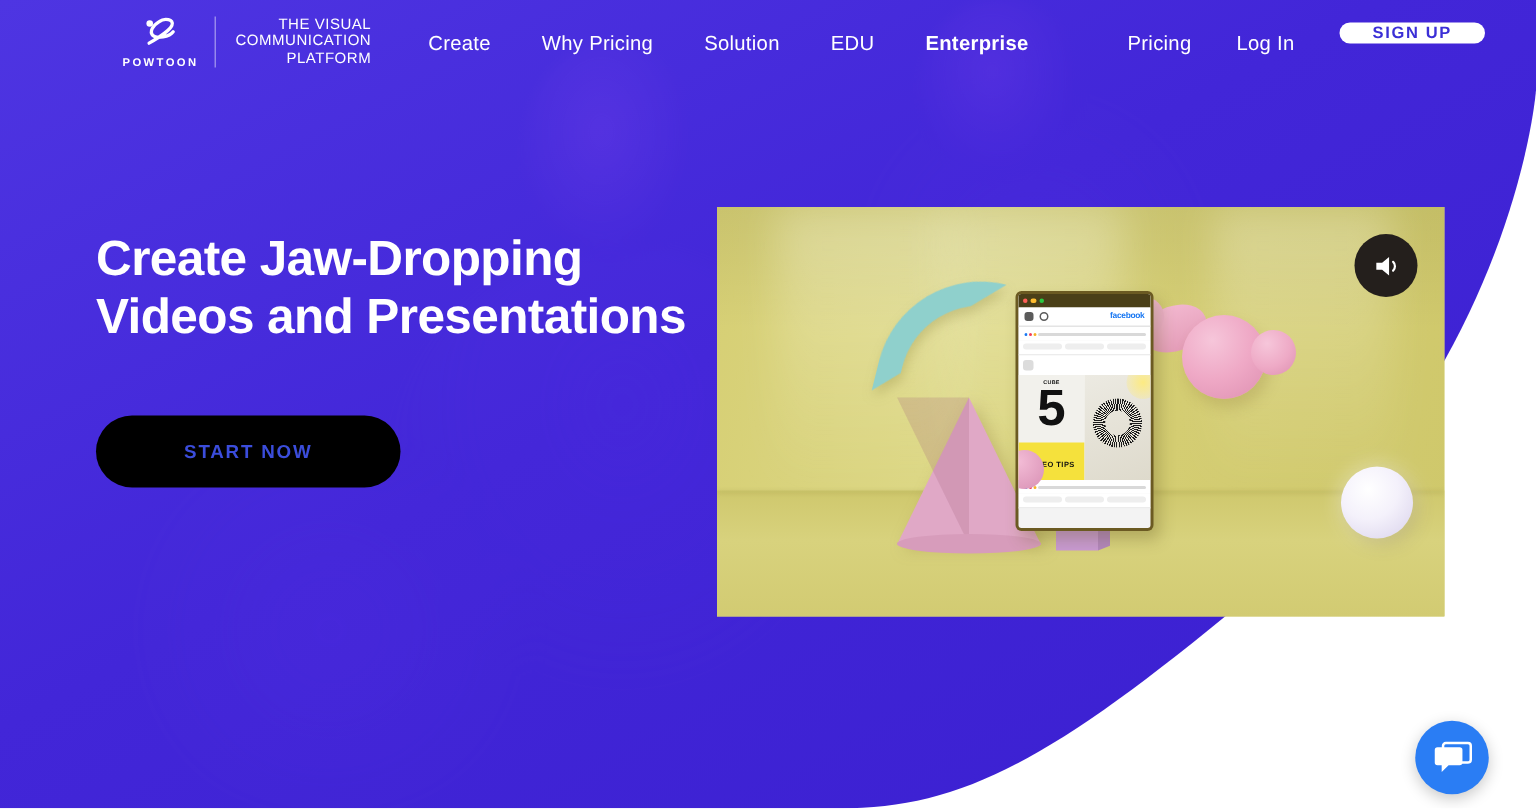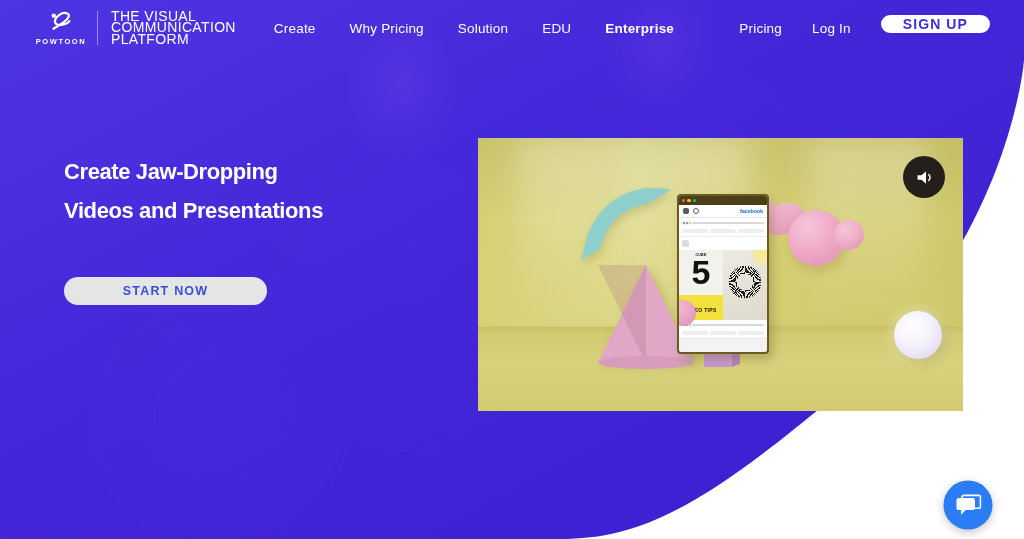--- a/index.html
+++ b/index.html
@@ -68,43 +68,45 @@
   .logo-block {
     display: flex;
     align-items: center;
     margin-left: 34px;
   }
   .logo-mark-wrap {
     display: flex;
     flex-direction: column;
     align-items: center;
     width: 54px;
+    margin-left: 46px;
   }
   .logo-mark { width: 26px; height: 22px; display: block; }
   .logo-word {
     font-size: 7.5px;
     letter-spacing: 1.6px;
     color: #ffffff;
     font-weight: 600;
     margin-top: 4px;
   }
   .logo-divider {
     width: 1px;
     height: 34px;
     background: rgba(255,255,255,0.42);
     margin: 0 13px 0 9px;
   }
   .tagline {
-    font-size: 14px;
+    font-size: 10px;
     line-height: 11.5px;
     letter-spacing: 0.35px;
     color: #ffffff;
     font-weight: 500;
     text-transform: uppercase;
     white-space: pre-line;
+    text-align: right;
   }
 
   .nav-main {
     display: flex;
     align-items: center;
     margin-left: 38px;
     gap: 0;
   }
   .nav-link {
     color: #ffffff;
@@ -121,42 +123,42 @@
   .nav-right {
     margin-left: auto;
     display: flex;
     align-items: flex-start;
     margin-right: 34px;
   }
   .nav-right .nav-link { margin-right: 30px; }
   .signup-btn {
     background: #ffffff;
     color: #3b2fd6;
-    font-size: 14px;
+    font-size: 11px;
     font-weight: 700;
     letter-spacing: 1.1px;
     border: none;
     border-radius: 20px;
     padding: 1px 22px;
     cursor: pointer;
     font-family: "Liberation Sans", sans-serif;
     white-space: nowrap;
   }
 
   
   .copy {
     position: absolute;
     left: 64px;
     top: 152px;
     width: 420px;
     z-index: 30;
   }
   .headline {
     color: #ffffff;
-    font-size: 22px;
+    font-size: 33px;
     line-height: 39px;
     font-weight: 700;
     letter-spacing: -0.4px;
     white-space: pre-line;
     margin-bottom: 22px;
   }
   .subcopy {
     color: #ffffff;
     font-size: 14.5px;
     line-height: 20.5px;
@@ -165,29 +167,29 @@
     margin-bottom: 4px;
   }
   .subcopy-bold {
     color: #ffffff;
     font-size: 15px;
     line-height: 21px;
     font-weight: 700;
   }
   .start-btn {
     margin-top: 25px;
-    background: #e5e5e5;
+    background: #000000;
     color: #3b4ddb;
     font-size: 12.5px;
     font-weight: 700;
     letter-spacing: 1.2px;
     border: none;
     border-radius: 26px;
     width: 203px;
-    height: 28px;
+    height: 48px;
     cursor: pointer;
     font-family: "Liberation Sans", sans-serif;
   }
 
   
   .video {
     position: absolute;
     left: 478px;
     top: 138px;
     width: 485px;

